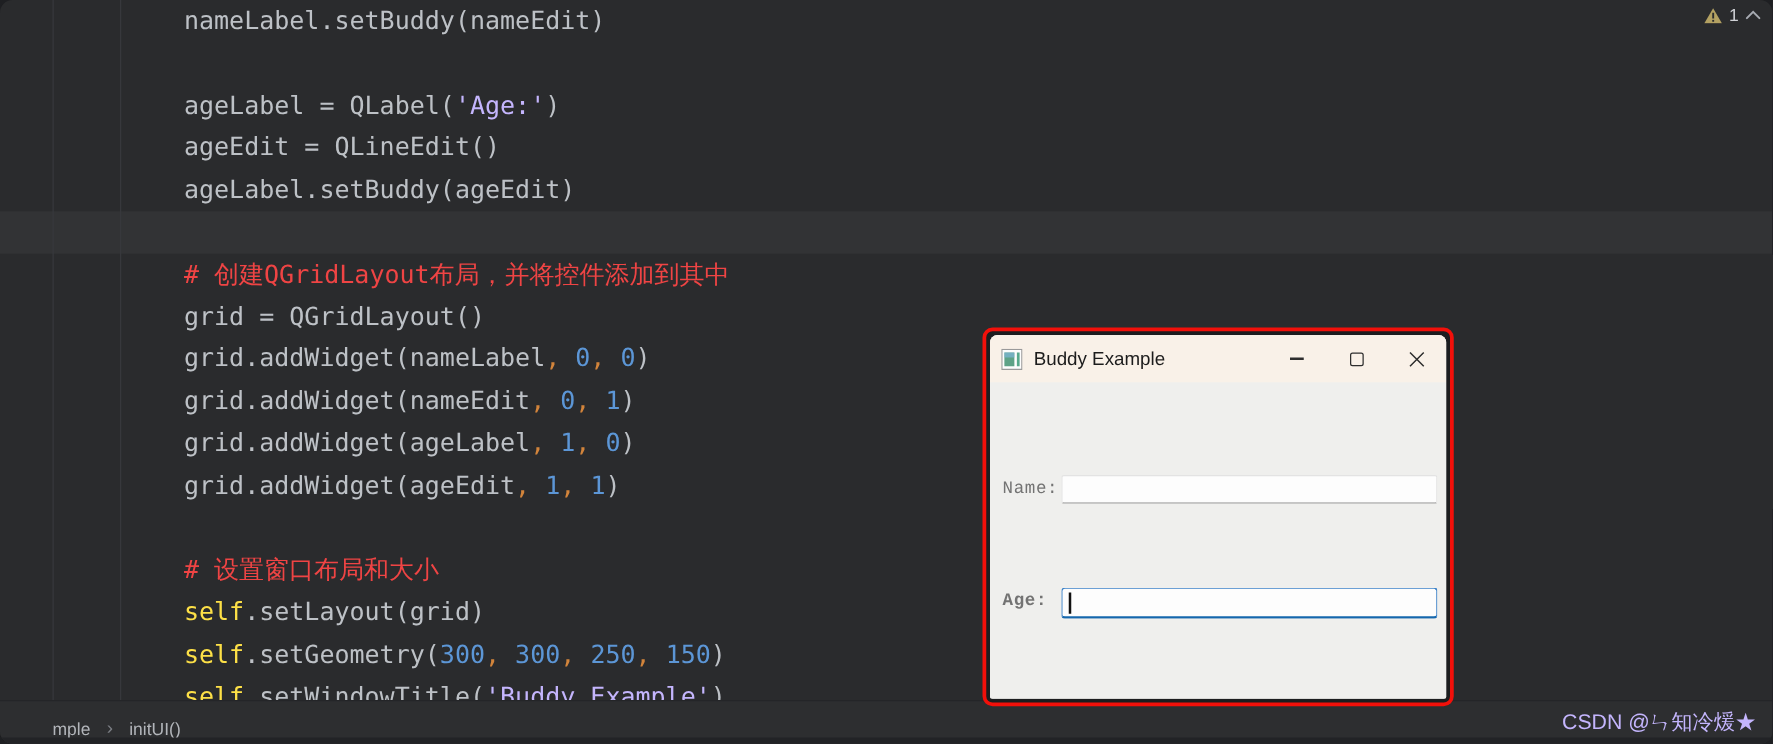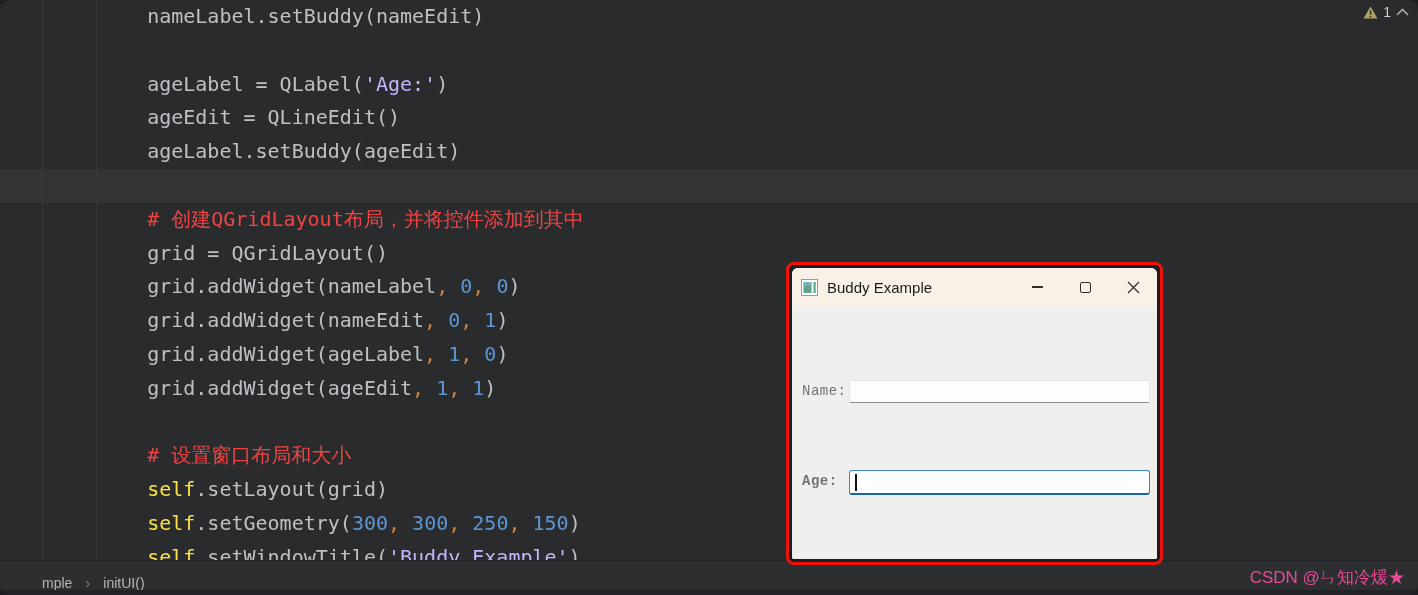--- a/index.html
+++ b/index.html
@@ -33,21 +33,21 @@
   }
   .statusbar .bottom-strip { position:absolute; left:0; bottom:0; width:100%; height:5px; background:#222326; }
   .breadcrumb {
     position:absolute; left:0; top:0; height:30px; display:flex; align-items:flex-end;
     gap:13px; padding-left:2px; font-size:14px; color:#b2b5ba;margin-left:40px;
   }
   .breadcrumb .sep { color:#7b7e84; font-size:15px; }
   .breadcrumb .crumb { cursor:pointer; }
   .watermark {
     position:absolute; right:13px; top:3px; height:26px; display:flex; align-items:center;
-    color:#ec4899; font-size:17px;
+    color:#c4b5fd; font-size:17px;
   }
   
   .win-outer {
     position:absolute; left:786px; top:262px; width:377px; height:303px;
     border-radius:8px; background:#1c1d1f; z-index:10;
   }
   .win {
     position:absolute; left:3px; top:3px; right:3px; bottom:3px;
     border-radius:6px 6px 2px 2px; overflow:hidden; background:#efefed;
     display:flex; flex-direction:column;

